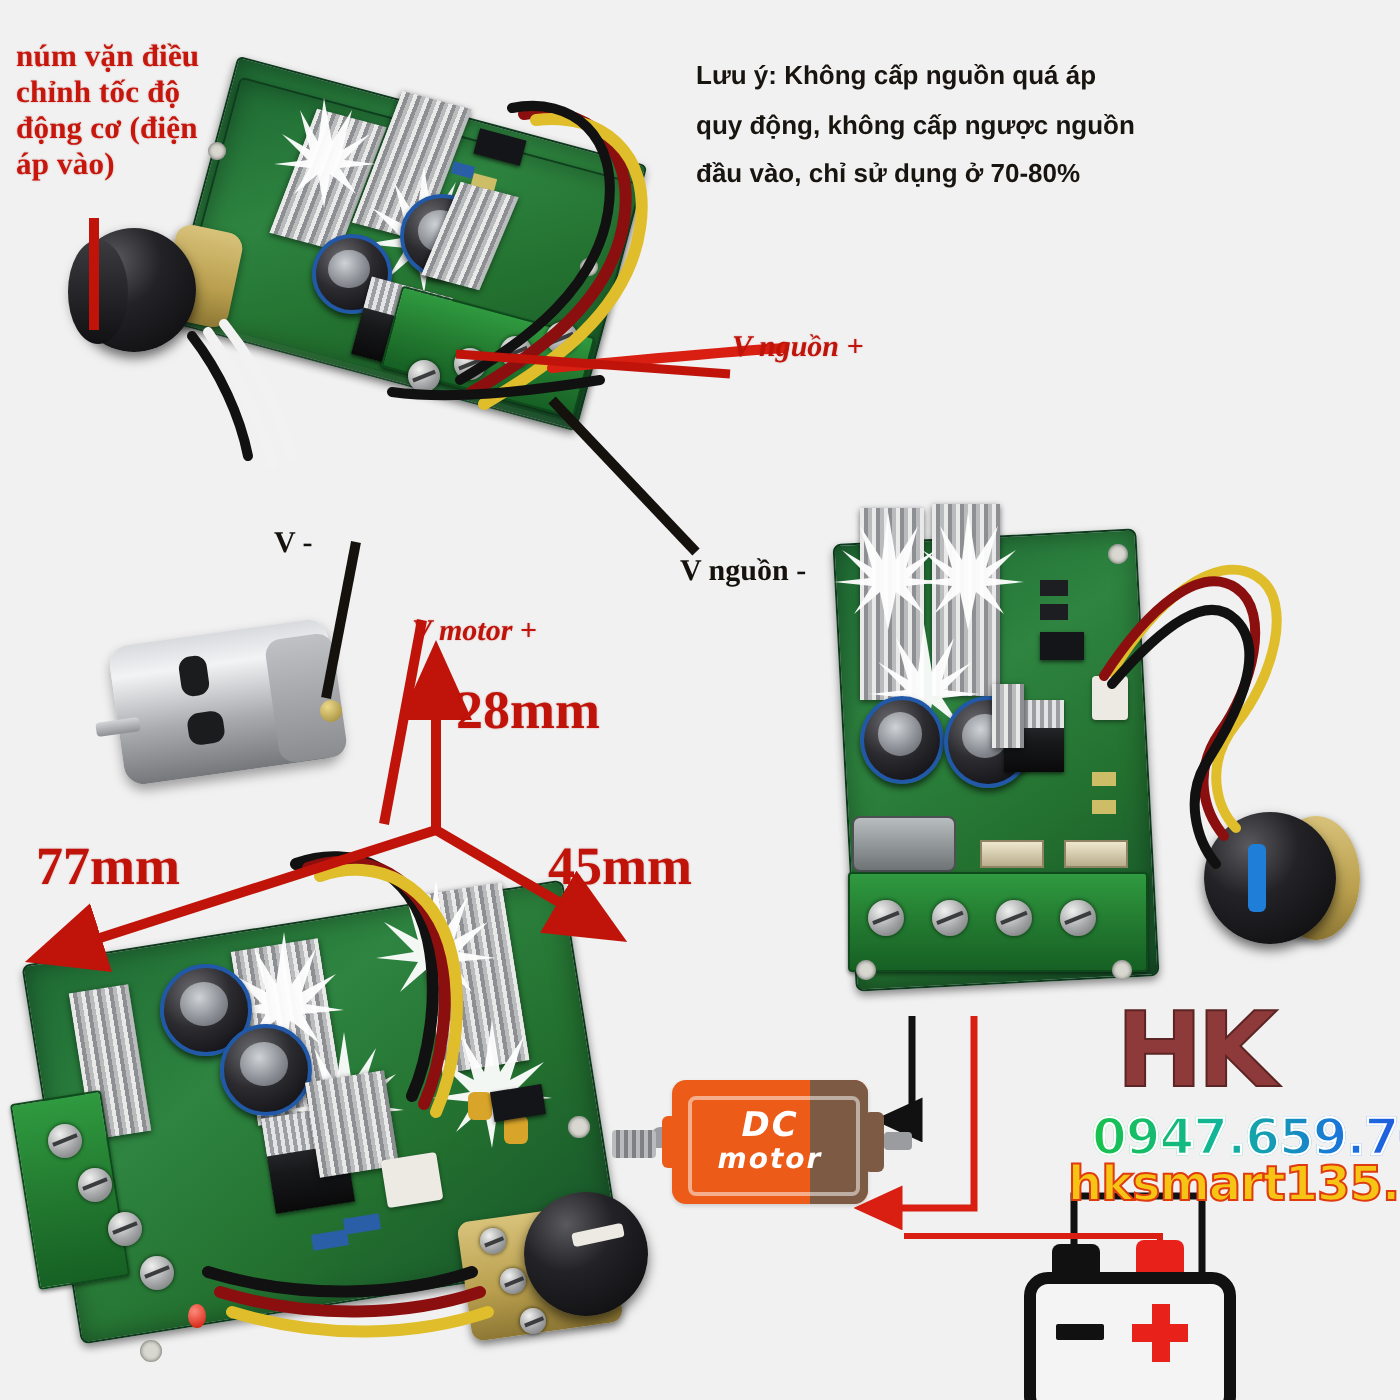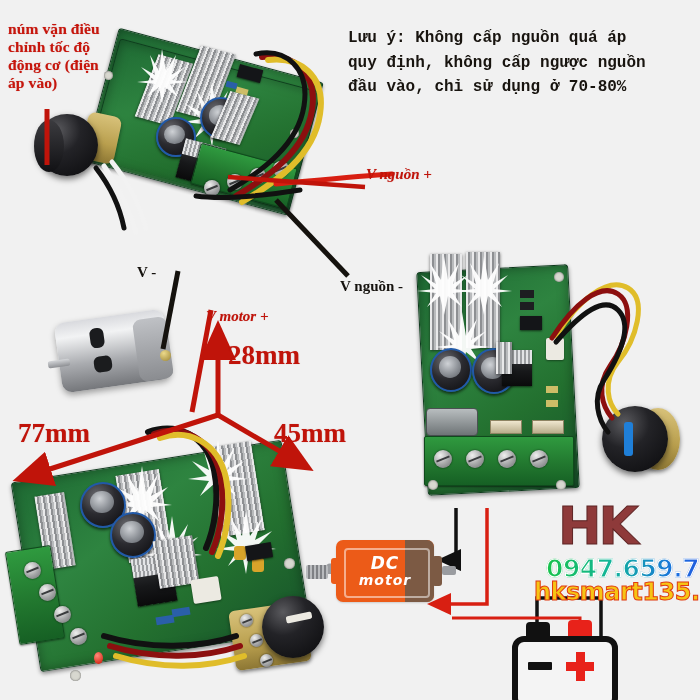--- a/index.html
+++ b/index.html
@@ -18,23 +18,23 @@
     color:#c7160c;
     font-family:"Liberation Serif", serif;
     font-weight:bold;
     font-size:15.5px;
     line-height:18px;
     letter-spacing:.1px;
     text-shadow:0 0 1px rgba(150,0,0,.35);
   }
   .note-black{
     color:#18140f;
-    font-family:Liberation Mono, monospace;
+    font-family:Liberation Sans, sans-serif;
     font-weight:bold;
-    font-size:16px;
+    font-size:13px;
     line-height:24.5px;
   }
   .lbl-red{
     color:#c0140a;
     font-family:"Liberation Serif", serif;
     font-weight:bold;
     font-size:15px;
     white-space:nowrap;
     text-shadow:0 0 1px rgba(160,0,0,.3);
     font-style:italic;
@@ -210,21 +210,21 @@
 
   <div class="abs note-red" style="left:8px;top:20px;width:130px;">
     <div>núm vặn điều</div>
     <div>chỉnh tốc độ</div>
     <div>động cơ (điện</div>
     <div>áp vào)</div>
   </div>
 
   <div class="abs note-black" style="left:348px;top:26px;width:345px;">
     <div>Lưu ý: Không cấp nguồn quá áp</div>
-    <div>quy định, không cấp ngược nguồn</div>
+    <div>quy động, không cấp ngược nguồn</div>
     <div>đầu vào, chỉ sử dụng ở 70-80%</div>
   </div>
 
   <div class="pcb" style="left:84px;top:35px;width:240px;height:190px;">
 
     <div class="board" style="left:14px;top:18px;width:210px;height:132px;transform:rotate(15deg);border-radius:3px;"></div>
     <div class="board" style="left:16px;top:28px;width:206px;height:126px;transform:rotate(15deg);border-radius:3px;opacity:.92;"></div>
 
     <div class="heatsink" style="left:62px;top:22px;width:36px;height:66px;transform:rotate(15deg) skewX(-6deg);"></div>
     <div class="heatsink" style="left:104px;top:13px;width:36px;height:70px;transform:rotate(15deg) skewX(-6deg);"></div>

